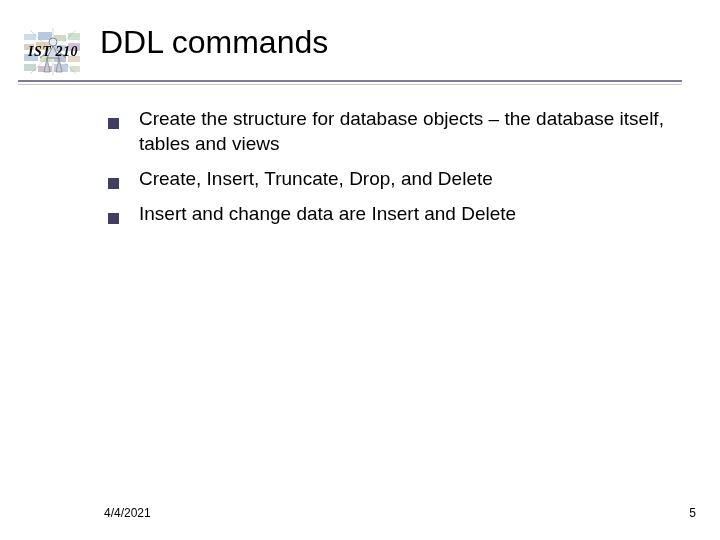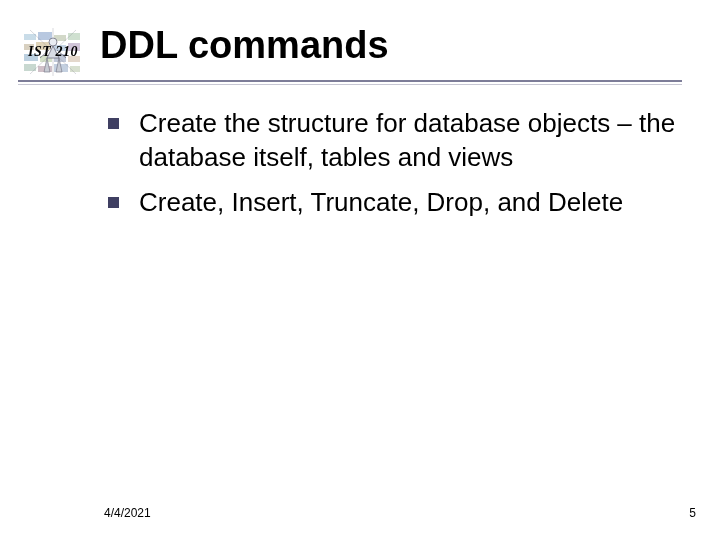--- a/index.html
+++ b/index.html
@@ -52,22 +52,22 @@
     font-size: 14px;
     color: #000;
     letter-spacing: 0.5px;
     pointer-events: none;
   }
   .title {
     position: absolute;
     left: 100px;
     top: -4px;
     font-family: "HGP Gothic E", "MS PGothic", "Meiryo", "Comic Sans MS", sans-serif;
-    font-size: 38px;
-    font-weight: 700;
+    font-size: 32px;
+    font-weight: 400;
     color: #000;
   }
   .title-rule {
     position: absolute;
     left: 18px;
     right: 22px;
     top: 52px;
     height: 0;
     border-top: 2px solid #7d7d98;
   }
@@ -94,21 +94,21 @@
     flex: 0 0 auto;
     width: 11px;
     height: 11px;
     background: #3f3f62;
     margin-top: 12px;
     margin-right: 20px;
   }
   .bullet-text {
     flex: 1 1 auto;
     font-family: "HGP Gothic E", "MS PGothic", "Meiryo", "Comic Sans MS", sans-serif;
-    font-size: 26px;
+    font-size: 19px;
     line-height: 1.32;
     color: #000;
   }
   .footer-date {
     position: absolute;
     left: 104px;
     bottom: 20px;
     font-family: Arial, sans-serif;
     font-size: 12px;
     color: #000;
@@ -167,17 +167,21 @@
 
   <div class="body">
     <div class="bullet-row">
       <div class="bullet-marker"></div>
       <div class="bullet-text">Create the structure for database objects – the database itself, tables and views</div>
     </div>
     <div class="bullet-row">
       <div class="bullet-marker"></div>
       <div class="bullet-text">Create, Insert, Truncate, Drop, and Delete</div>
     </div>
+    <div class="bullet-row">
+      <div class="bullet-marker"></div>
+      <div class="bullet-text">Insert and change data are Insert and Delete</div>
+    </div>
   </div>
 
   <div class="footer-date">4/4/2021</div>
   <div class="footer-page">5</div>
 </div>
 
 </body></html>

